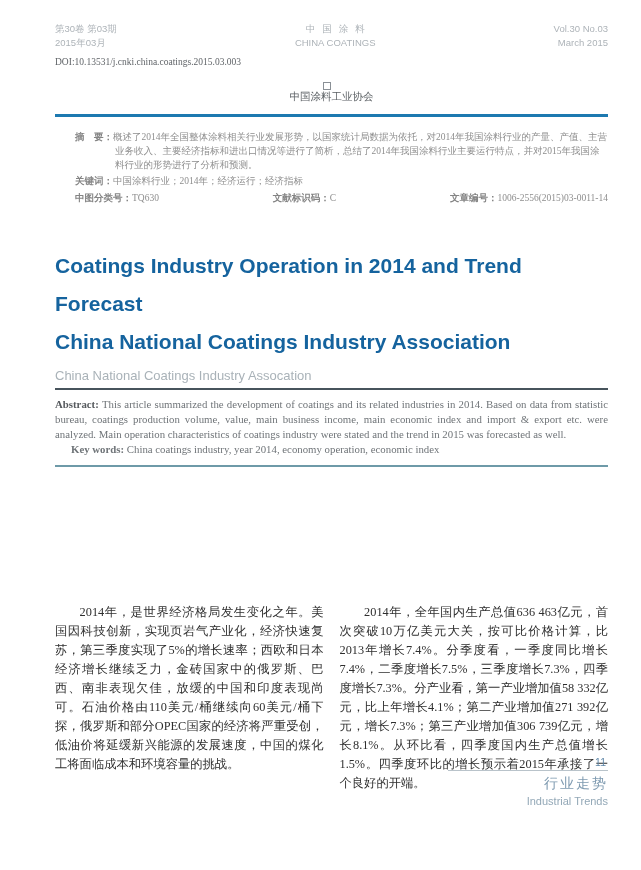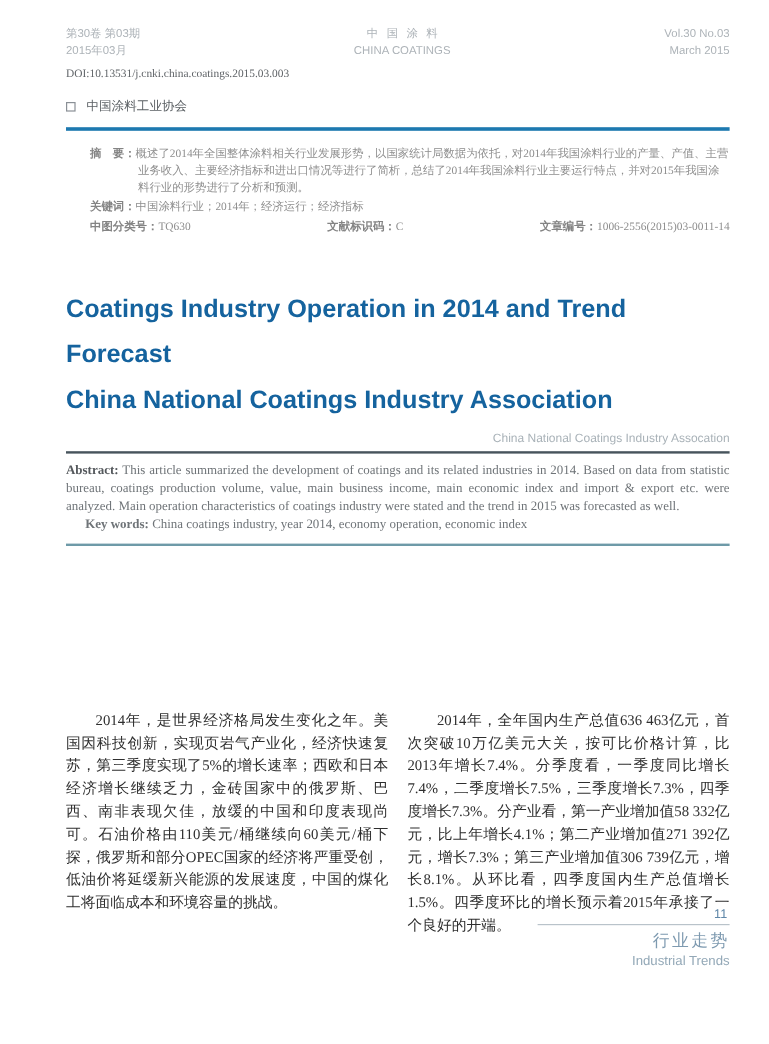--- a/index.html
+++ b/index.html
@@ -11,34 +11,34 @@
   
   .jheader { display: flex; justify-content: space-between; color: #adb3b8; font-size: 9.5px; line-height: 14px; font-family: "Liberation Sans", sans-serif; }
   .jheader .col { white-space: nowrap; }
   .jheader .center { text-align: center; }
   .jheader .right { text-align: right; }
   .jtitle-cn { letter-spacing: 7px; padding-left: 7px; }
   .doi { margin-top: 7px; font-size: 9.5px; color: #606468; font-family: "Liberation Serif", serif; }
 
   
   .title-cn { margin-top: 34px; width: 528px; font-family: "Liberation Sans", sans-serif; font-weight: bold; font-size: 30px; line-height: 38px; color: #1c6ba8; letter-spacing: 1px; }
-  .author-row { margin-top: 15px; font-size: 10.5px; color: #5a5f63; font-family: "Liberation Sans", sans-serif; display: flex; align-items: center; }
+  .author-row { margin-top: 15px; font-size: 10.5px; color: #5a5f63; font-family: "Liberation Sans", sans-serif; display: flex; align-items: center; flex-direction: column; }
   .author-box { display: inline-block; width: 8px; height: 8px; border: 1px solid #8a9096; margin-right: 9px; }
   .rule-blue { margin-top: 10px; height: 3px; background: #1d79b0; }
 
   
   .abs-cn-wrap { margin-top: 13px; padding-left: 20px; color: #8e8e8e; font-size: 9.5px; line-height: 14px; }
   .abs-cn { padding-left: 40px; text-indent: -40px; }
   .abs-cn b, .kw-row b, .clc-row b { color: #848484; font-weight: bold; }
   .kw-row { margin-top: 2px; }
   .clc-row { margin-top: 3px; display: flex; justify-content: space-between; }
 
   
   .title-en { margin-top: 42px; font-family: "Liberation Sans", sans-serif; font-weight: bold; font-size: 21px; line-height: 38px; color: #15639e; }
-  .byline-en { margin-top: 7px; font-size: 10px; color: #a9b2b8; font-family: "Liberation Sans", sans-serif; text-align: right; }
+  .byline-en { margin-top: 7px; font-size: 13px; color: #a9b2b8; font-family: "Liberation Sans", sans-serif; }
   .rule-dark { margin-top: 5px; height: 2px; background: #47545c; }
 
   
   .abs-en { margin-top: 7px; font-size: 10.8px; line-height: 15px; color: #6f7478; text-align: justify; }
   .abs-en b { color: #55595d; }
   .kw-en { font-size: 10.8px; line-height: 15px; color: #6f7478; margin-left: 16px; }
   .rule-teal { margin-top: 8px; height: 2px; background: #6e9aa8; }
 
   
   .body-cols { margin-top: 136px; height: 208px; column-count: 2; column-gap: 16px; column-fill: auto; font-size: 12.3px; line-height: 19px; color: #2e2e2e; text-align: justify; overflow: hidden; }

